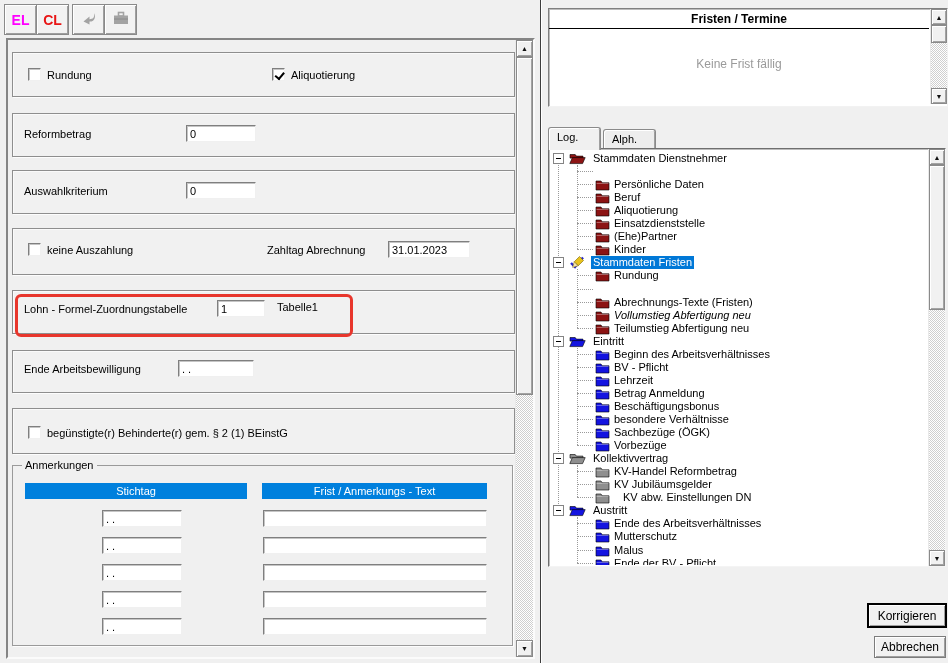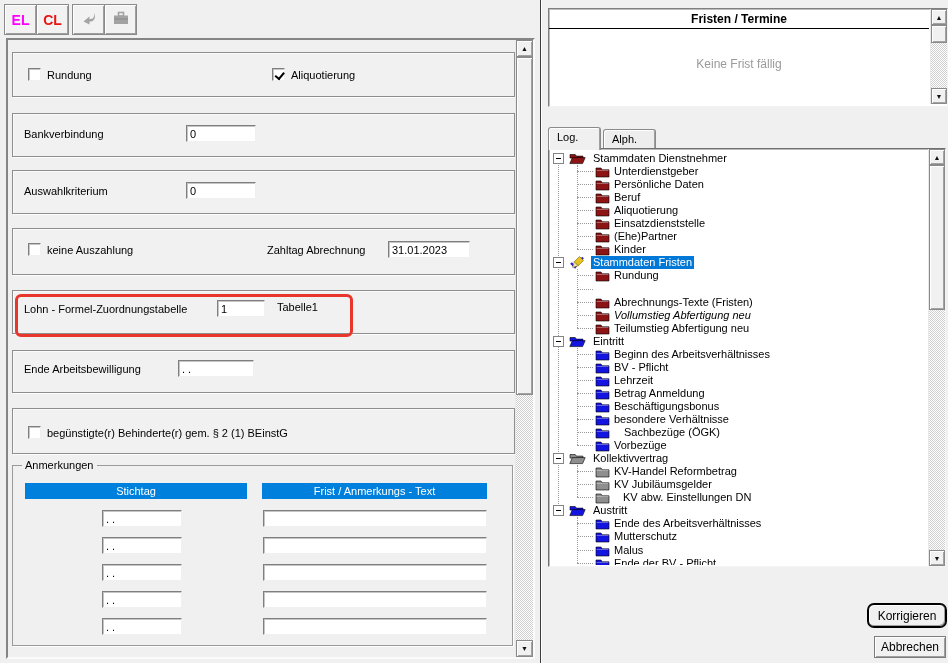--- a/index.html
+++ b/index.html
@@ -159,21 +159,21 @@
 
 <div class="abs" id="left-panel" style="left:6px;top:38px;width:529px;height:621px;background:#f0f0f0;border:2px solid;border-color:#858585 #fbfbfb #fbfbfb #858585;box-sizing:border-box;"></div>
 
 <div class="abs groupbox" style="left:12px;top:52px;width:501px;height:43px;"></div>
 <div class="win-checkbox" style="left:28px;top:68px;" id="cb-rundung"></div>
 <span class="lbl" style="left:47px;top:69px;">Rundung</span>
 <div class="win-checkbox checked" style="left:272px;top:68px;"></div>
 <span class="lbl" style="left:291px;top:69px;">Aliquotierung</span>
 
 <div class="abs groupbox" style="left:12px;top:113px;width:501px;height:42px;"></div>
-<span class="lbl" style="left:24px;top:128px;">Bankverbindung</span>
+<span class="lbl" style="left:24px;top:128px;">Reformbetrag</span>
 <input class="win" style="left: 186px; top: 125px; width: 70px;" value="0">
 
 <div class="abs groupbox" style="left:12px;top:170px;width:501px;height:42px;"></div>
 <span class="lbl" style="left:24px;top:185px;">Auswahlkriterium</span>
 <input class="win" style="left: 186px; top: 182px; width: 70px;" value="0">
 
 <div class="abs groupbox" style="left:12px;top:228px;width:501px;height:45px;"></div>
 <div class="win-checkbox" style="left:28px;top:243px;"></div>
 <span class="lbl" style="left:47px;top:244px;">keine Auszahlung</span>
 <span class="lbl" style="left:267px;top:244px;">Zahltag Abrechnung</span>
@@ -246,29 +246,20 @@
       <div class="trow" style="top: 2px;">
         <span class="expander"></span>
         <span class="ticon" style="left: 19px;">
           <svg width="17" height="13" viewBox="0 0 17 13">
             <path d="M1 2.5 h5.2 l1.2 1.6 h6.6 v2 h-13 z" fill="#8c1414" stroke="#000" stroke-width="0.6"></path>
             <path d="M0.8 11.6 L3.4 5.6 h12.8 L13.6 11.6 z" fill="#8c1414" stroke="#000" stroke-width="0.6"></path>
           </svg>
         </span>
         <span class="tlabel" style="left: 41px;">Stammdaten Dienstnehmer</span>
       </div>
-      <div class="trow" style="top: 15px;">
-        <span class="ticon" style="left: 45px;">
-          <svg width="15" height="12" viewBox="0 0 15 12">
-            <path d="M1 2 h5 l1.2 1.8 H14 V11 H1 z" fill="#8c1414" stroke="#000" stroke-width="0.6"></path>
-            <path d="M1.5 4.6 h12" stroke="#ffffff" stroke-width="0.7" opacity="0.55"></path>
-          </svg>
-        </span>
-        <span class="tlabel" style="left: 62px;">Unterdienstgeber</span>
-      </div>
       <div class="trow" style="top: 28px;">
         <span class="ticon" style="left: 45px;">
           <svg width="15" height="12" viewBox="0 0 15 12">
             <path d="M1 2 h5 l1.2 1.8 H14 V11 H1 z" fill="#8c1414" stroke="#000" stroke-width="0.6"></path>
             <path d="M1.5 4.6 h12" stroke="#ffffff" stroke-width="0.7" opacity="0.55"></path>
           </svg>
         </span>
         <span class="tlabel" style="left: 62px;">Persönliche Daten</span>
       </div>
       <div class="trow" style="top: 41px;">
@@ -427,21 +418,21 @@
         </span>
         <span class="tlabel" style="left: 62px;">besondere Verhältnisse</span>
       </div>
       <div class="trow" style="top: 276px;">
         <span class="ticon" style="left: 45px;">
           <svg width="15" height="12" viewBox="0 0 15 12">
             <path d="M1 2 h5 l1.2 1.8 H14 V11 H1 z" fill="#1414e0" stroke="#000" stroke-width="0.6"></path>
             <path d="M1.5 4.6 h12" stroke="#ffffff" stroke-width="0.7" opacity="0.55"></path>
           </svg>
         </span>
-        <span class="tlabel" style="left: 72px;">Sachbezüge (ÖGK)</span>
+        <span class="tlabel" style="left: 62px;">Sachbezüge (ÖGK)</span>
       </div>
       <div class="trow" style="top: 289px;">
         <span class="ticon" style="left: 45px;">
           <svg width="15" height="12" viewBox="0 0 15 12">
             <path d="M1 2 h5 l1.2 1.8 H14 V11 H1 z" fill="#1414e0" stroke="#000" stroke-width="0.6"></path>
             <path d="M1.5 4.6 h12" stroke="#ffffff" stroke-width="0.7" opacity="0.55"></path>
           </svg>
         </span>
         <span class="tlabel" style="left: 62px;">Vorbezüge</span>
       </div>
@@ -562,18 +553,18 @@
       <div class="lineh" style="left: 27px; top: 413px; width: 16px;"></div>
       <div class="linev" style="left: 27px; top: 367px; height: 46px;"></div>
     </div>
   <div class="vsb" style="right:0;top:0;height:417px;width:17px;">
     <div class="sb-btn" style="top:0;height:16px;">▲</div>
     <div class="sb-thumb" style="top:16px;height:145px;"></div>
     <div class="sb-btn" style="bottom:0;height:16px;">▼</div>
   </div>
 </div>
 
-<div class="pushbtn default" style="left:868px;top:604px;width:78px;height:23px;border-radius:6px;">
+<div class="pushbtn default" style="left:868px;top:604px;width:78px;height:23px;">
   <span>Korrigieren</span>
 </div>
 <div class="pushbtn" style="left:874px;top:636px;width:72px;height:22px;">
   <span>Abbrechen</span>
 </div>
 
 </body></html>

